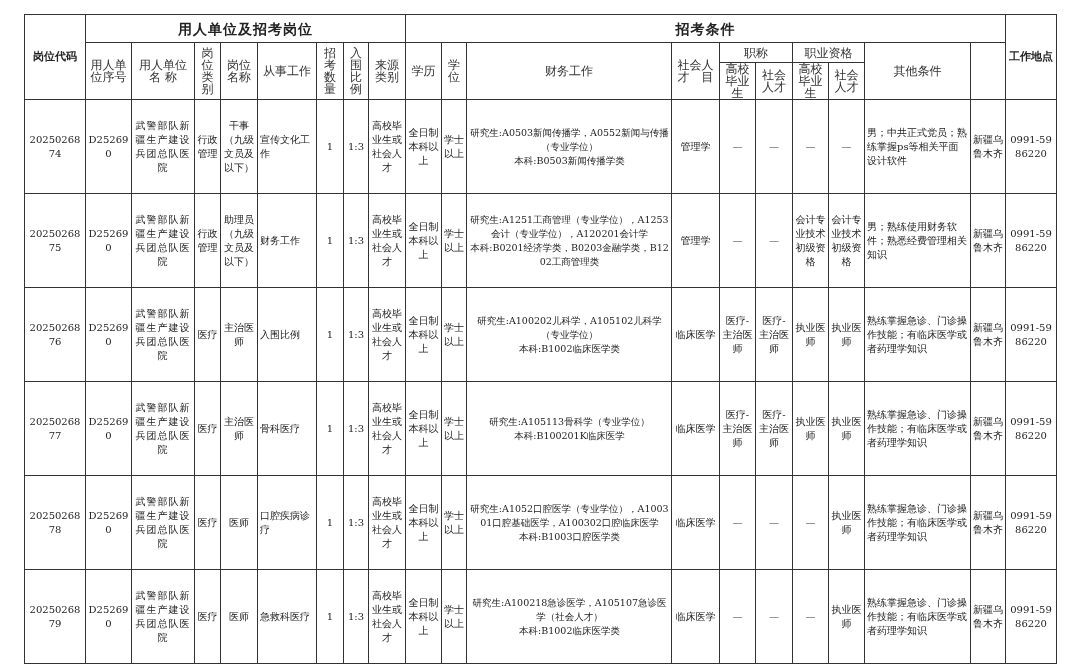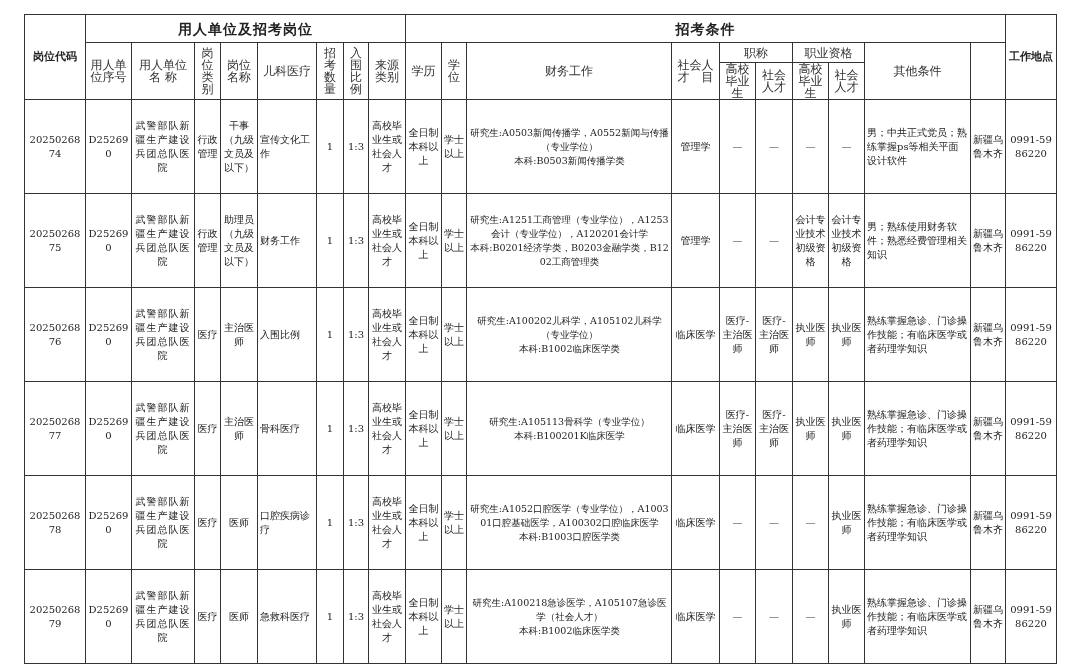--- a/index.html
+++ b/index.html
@@ -56,21 +56,21 @@
       <th class="group" colspan="8">用人单位及招考岗位</th>
       <th class="group" colspan="10">招考条件</th>
       <th class="bold" rowspan="3">工作地点</th>
       <th class="bold" rowspan="3">咨询电话</th>
     </tr>
     <tr class="hdr2">
       <th class="sub" rowspan="2">用人单位序号</th>
       <th class="sub" rowspan="2">用人单位名 称</th>
       <th class="sub" rowspan="2">岗位类别</th>
       <th class="sub" rowspan="2">岗位名称</th>
-      <th class="sub" rowspan="2">儿科医疗</th>
+      <th class="sub" rowspan="2">从事工作</th>
       <th class="sub" rowspan="2">招考数量</th>
       <th class="sub" rowspan="2">入围比例</th>
       <th class="sub" rowspan="2">来源类别</th>
       <th class="sub" rowspan="2">学历</th>
       <th class="sub" rowspan="2">学位</th>
       <th class="sub" rowspan="2">财务工作</th>
       <th class="sub" rowspan="2">社会人才　目</th>
       <th class="sub" colspan="2">职称</th>
       <th class="sub" colspan="2">职业资格</th>
       <th class="sub" rowspan="2">其他条件</th>

